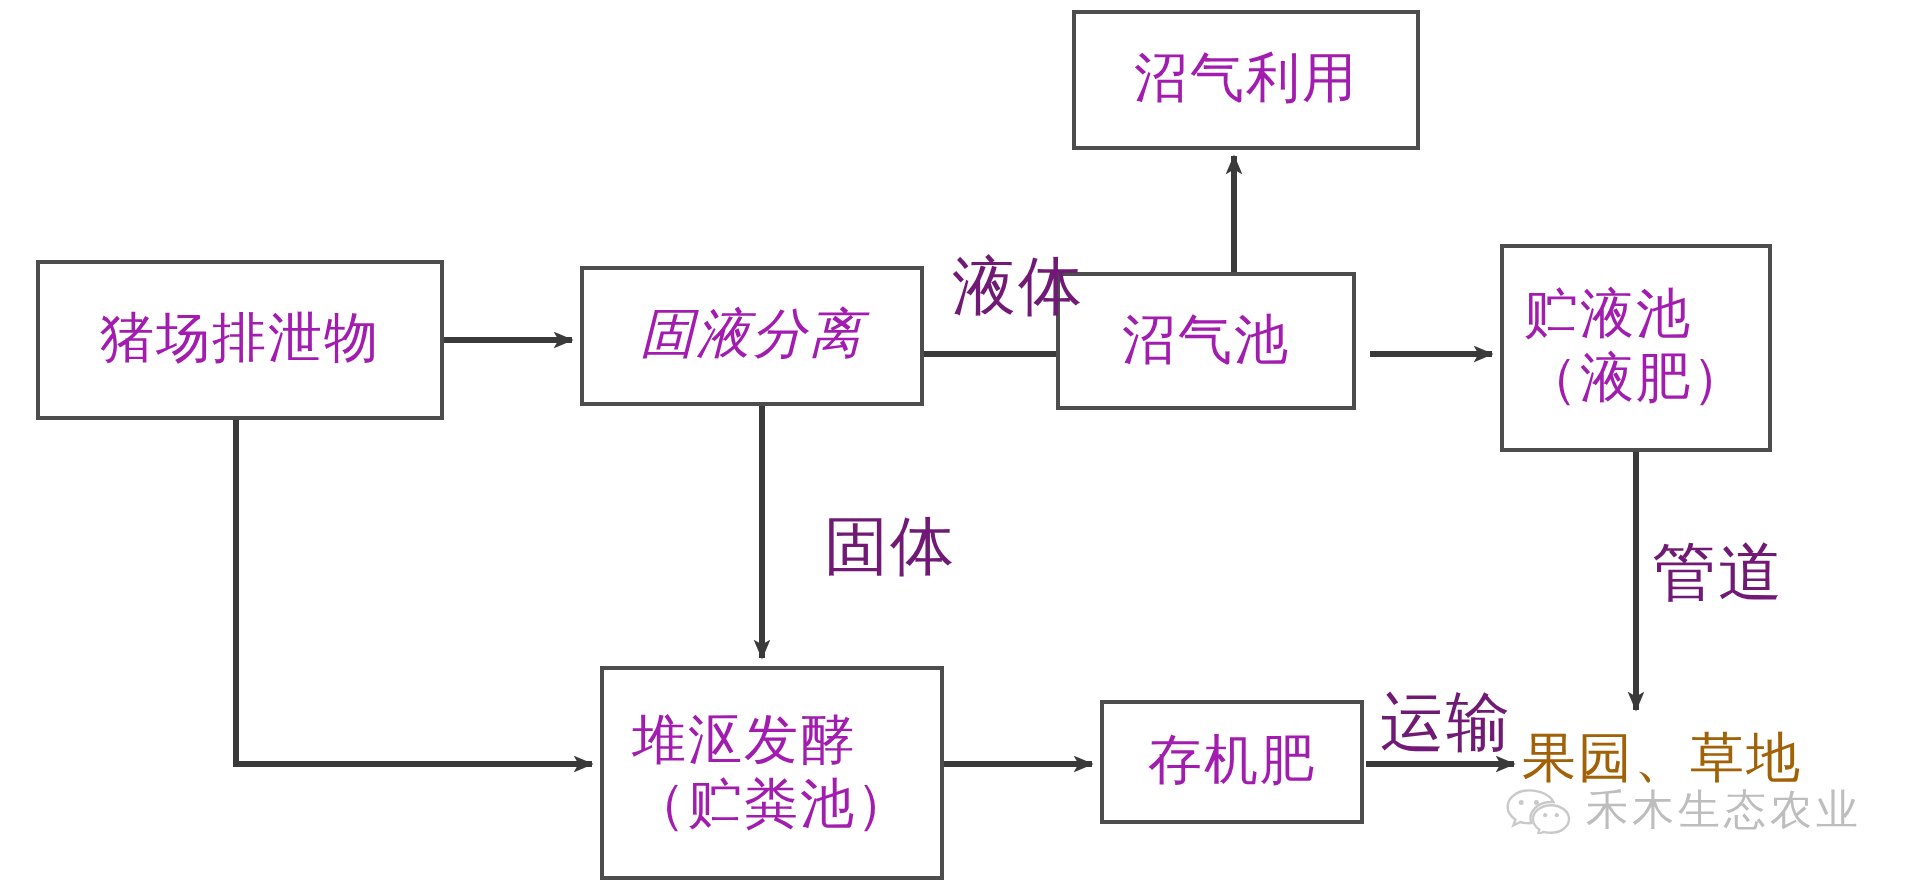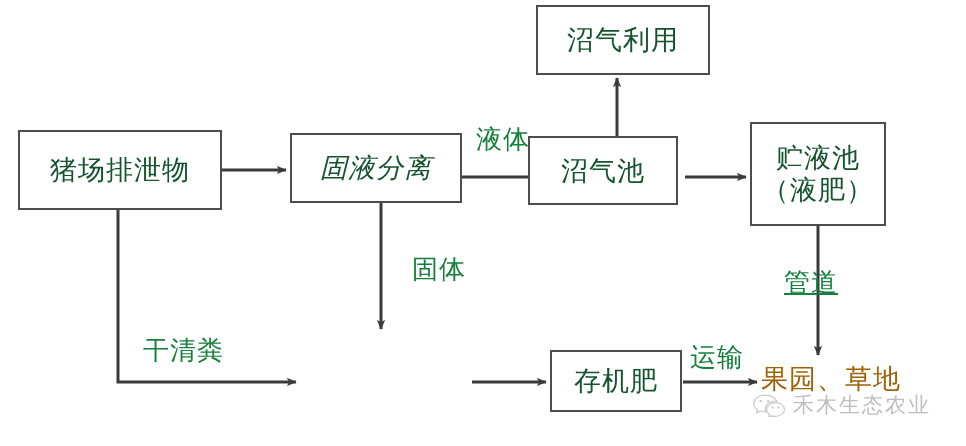--- a/index.html
+++ b/index.html
@@ -19,35 +19,34 @@
     overflow: hidden;
   }
   .node {
     position: absolute;
     box-sizing: border-box;
     border: 2px solid #4d4d4d;
     background: #ffffff;
     display: flex;
     align-items: center;
     justify-content: center;
-    text-align: center;
-    color: #14532d;
+    color: #a21caf;
     font-size: 27px;
     line-height: 1.18;
     letter-spacing: 1px;
     font-weight: 500;
   }
   .node .node-label {
     display: block;
     white-space: pre-line;
   }
   .edge-label {
     position: absolute;
-    color: #15803d;
-    font-size: 26px;
+    color: #701a75;
+    font-size: 32px;
     letter-spacing: 1px;
     white-space: nowrap;
     font-weight: 500;
   }
   .plain-node {
     position: absolute;
     color: #a16207;
     font-size: 27px;
     letter-spacing: 1px;
     white-space: nowrap;
@@ -142,36 +141,39 @@
 
   <div class="node" style="left:536px; top:5px; width:174px; height:70px;">
     <span class="node-label">沼气利用</span>
   </div>
 
   <div class="node" style="left:750px; top:122px; width:136px; height:104px;">
     <span class="node-label">贮液池
 （液肥）</span>
   </div>
 
+  <div class="node" style="left:300px; top:333px; width:172px; height:107px;">
+    <span class="node-label">堆沤发酵
+（贮粪池）</span>
+  </div>
 
   <div class="node" style="left:550px; top:350px; width:132px; height:62px;">
     <span class="node-label">存机肥</span>
   </div>
 
   <div class="plain-node" style="left:761px; top:361px;">
     <span class="node-label">果园、草地</span>
   </div>
 
   <div class="edge-label" style="left:476px; top:122px;">液体</div>
 
   <div class="edge-label" style="left:392px; top:252px;margin-left:20px;">固体</div>
 
-  <div class="edge-label" style="left:143px; top:333px;">干清粪</div>
 
-  <div class="edge-label" style="left:784px; top:265px;text-decoration:underline;">管道</div>
+  <div class="edge-label" style="left:826px; top:265px;">管道</div>
 
   <div class="edge-label" style="left:690px; top:340px;">运输</div>
 
   <div class="watermark" style="left:752px; top:391px;">
     <span class="wm-icon">
       <svg viewBox="0 0 34 24" width="34" height="24" xmlns="http://www.w3.org/2000/svg">
         <path d="M12.5 2.2C6.6 2.2 1.8 5.9 1.8 10.4c0 2.5 1.5 4.8 3.9 6.3l-1 3 3.4-1.7c1.3.4 2.7.6 4.4.6
                  .4 0 .8 0 1.2-.05-.3-.8-.45-1.6-.45-2.45 0-4.5 4.6-8.1 10.3-8.1.4 0 .8.02 1.2.06
                  C23.6 5.1 18.6 2.2 12.5 2.2z" fill="none" stroke="#8a8a8a" stroke-width="1.2"></path>
         <circle cx="8.6" cy="8.2" r="1.25" fill="#8a8a8a"></circle>

